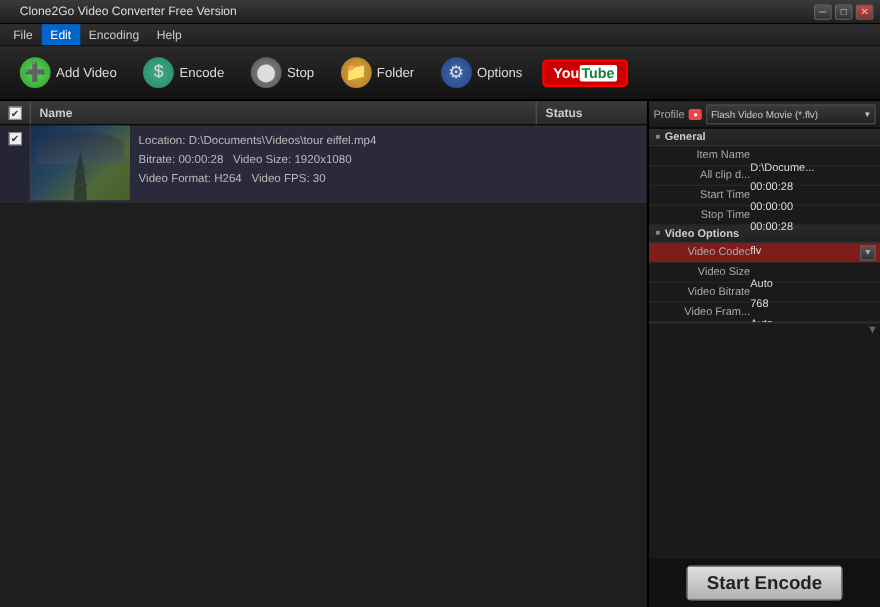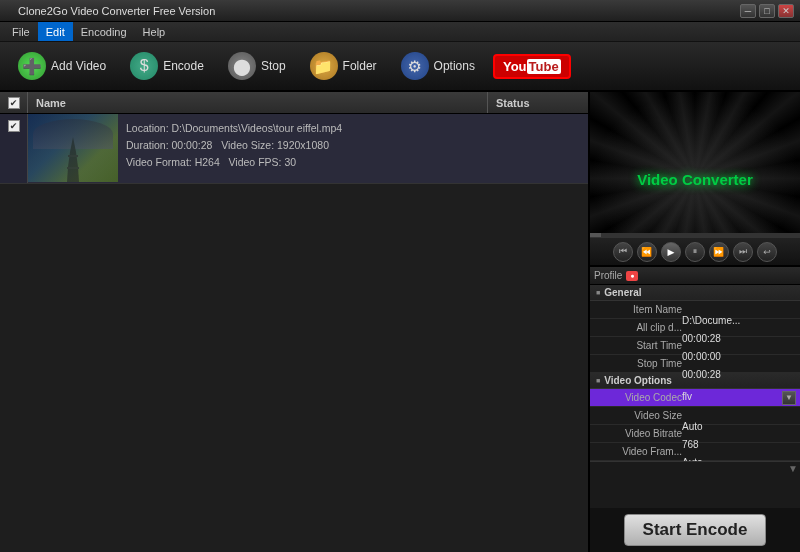--- a/index.html
+++ b/index.html
@@ -340,21 +340,21 @@
       color: #888;
     }
     .prop-row {
       display: flex;
       align-items: center;
       padding: 1px 4px 1px 12px;
       border-bottom: 1px solid #2a2a2a;
       height: 18px;
     }
     .prop-row.selected {
-      background: #6d28d9;
+      background: #7f1d1d;
     }
     .prop-key {
       color: #aaa;
       width: 80px;
       font-size: 10px;
       overflow: hidden;
       text-overflow: ellipsis;
       white-space: nowrap;
       text-align: right;
     }
@@ -454,21 +454,21 @@
   </button>
   <button class="toolbar-btn">
     <div class="toolbar-icon icon-folder">📁</div>
     <span>Folder</span>
   </button>
   <button class="toolbar-btn">
     <div class="toolbar-icon icon-gear">⚙</div>
     <span>Options</span>
   </button>
   <button class="youtube-btn">
-    <span>You</span><span style="background:#fff;color:#b91c1c;padding:0 2px;border-radius:2px;font-weight:bold;">Tube</span>
+    <span>You</span><span style="background:#fff;color:#15803d;padding:0 2px;border-radius:2px;font-weight:bold;">Tube</span>
   </button>
 </div>
 
 <div id="main">
 
   <div id="left-panel">
 
     <div class="file-list-header">
       <div class="col-check">
         <div class="chk">✔</div>
@@ -493,55 +493,43 @@
             <polygon points="10,0 7,15 5,30 4,45 16,45 15,30 13,15" fill="#222" opacity="0.9"></polygon>
             <rect x="5" y="18" width="10" height="2" fill="#333"></rect>
             <rect x="4" y="30" width="12" height="2" fill="#333"></rect>
           </svg>
           <div style="position:absolute;top:0;left:0;right:0;bottom:0;background:linear-gradient(135deg, rgba(20,40,80,0.7) 0%, rgba(80,100,40,0.5) 100%);"></div>
         </div>
 
         <div class="file-info">
           <div>Location: D:\Documents\Videos\tour eiffel.mp4</div>
           <div>
-            <span>Duration: 00:00:28</span>&nbsp;&nbsp;
+            <span>Bitrate: 00:00:28</span>&nbsp;&nbsp;
             <span>Video Size: 1920x1080</span>
           </div>
           <div>
             <span>Video Format: H264</span>&nbsp;&nbsp;
             <span>Video FPS: 30</span>
           </div>
         </div>
       </div>
     </div>
 
   </div>
 
   <div id="right-panel">
 
-    <div id="video-preview">
-      <div class="preview-rays"></div>
-      <div class="video-converter-text">Video Converter</div>
-      <div class="prev-seekbar">
-        <div class="prev-seekbar-fill"></div>
-      </div>
-      <div class="preview-controls">
-        <div class="ctrl-btn">⏮</div>
-        <div class="ctrl-btn">⏪</div>
-        <div class="ctrl-btn play-btn">▶</div>
-        <div class="ctrl-btn">⏸</div>
-        <div class="ctrl-btn">⏩</div>
-        <div class="ctrl-btn">⏭</div>
-        <div class="ctrl-btn">↩</div>
-      </div>
-    </div>
 
     <div class="profile-row">
       <span class="profile-label">Profile</span>
       <div class="profile-icon">●</div>
+      <div class="profile-select">
+        <span style="font-size:9px;overflow:hidden;text-overflow:ellipsis;white-space:nowrap;max-width:130px;">Flash Video Movie (*.flv)</span>
+        <span style="font-size:7px;">▼</span>
+      </div>
     </div>
 
     <div id="props-panel">
 
       <div class="prop-group-header">
         <span>General</span>
       </div>
       <div class="prop-row">
         <span class="prop-key">Item Name</span>
         <span class="prop-val">D:\Docume...</span>

